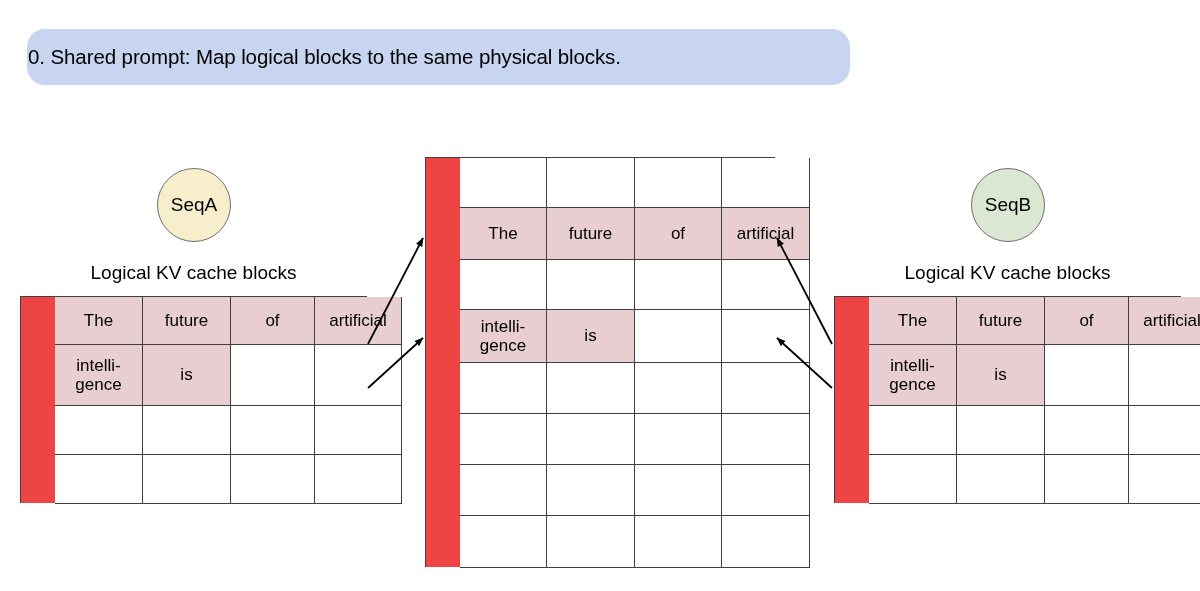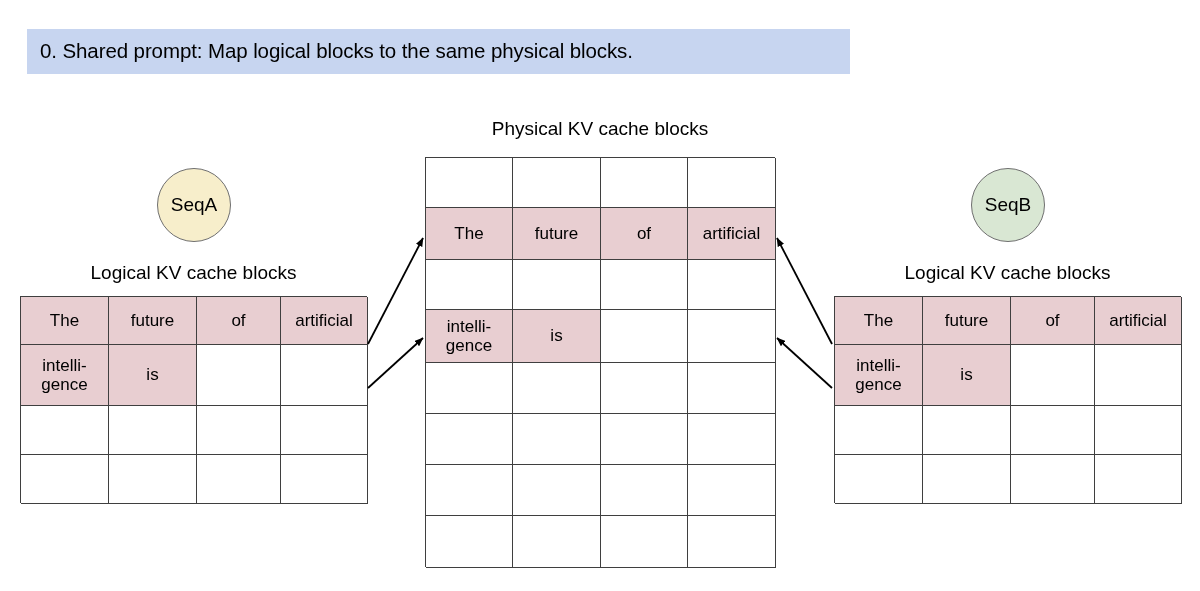--- a/index.html
+++ b/index.html
@@ -19,26 +19,27 @@
     background: #ffffff;
     overflow: hidden;
   }
 
   
   #banner {
     position: absolute;
     left: 27px;
     top: 29px;
     width: 823px;
-    height: 45px;
+    height: 56px;
     background: #c7d5f0;
     display: flex;
     align-items: center;
     box-sizing: border-box;
-    padding-left: 13px;
+    padding-left: 1px;
+    border-radius: 18px;
   }
   #banner .banner-text {
     font-size: 20.5px;
     line-height: 1.1;
     color: #000;
     white-space: nowrap;
     letter-spacing: -0.1px;
   }
 
   
@@ -73,20 +74,21 @@
   .seq-badge span { display: block; }
 
   
   .kv-table {
     position: absolute;
     display: grid;
     box-sizing: border-box;
     border-top: 1.7px solid #3f3f3f;
     border-left: 1.7px solid #3f3f3f;
     background: #ef4444;
+    padding-left: 34px;
   }
   .kv-cell {
     box-sizing: border-box;
     border-right: 1.7px solid #3f3f3f;
     border-bottom: 1.7px solid #3f3f3f;
     display: flex;
     align-items: center;
     justify-content: center;
     text-align: center;
     font-size: 17px;
@@ -131,21 +133,20 @@
 </style>
 </head>
 <body>
 
 <div id="canvas">
 
   <div id="banner">
     <div class="banner-text">0. Shared prompt: Map logical blocks to the same physical blocks.</div>
   </div>
 
-  <div class="caption" id="physical-caption">Physical KV cache blocks</div>
   <div class="caption" id="left-caption">Logical KV cache blocks</div>
   <div class="caption" id="right-caption">Logical KV cache blocks</div>
 
   <div class="seq-badge" id="seq-a">
     <span>Seq</span>
     <span>A</span>
   </div>
   <div class="seq-badge" id="seq-b">
     <span>Seq</span>
     <span>B</span>

